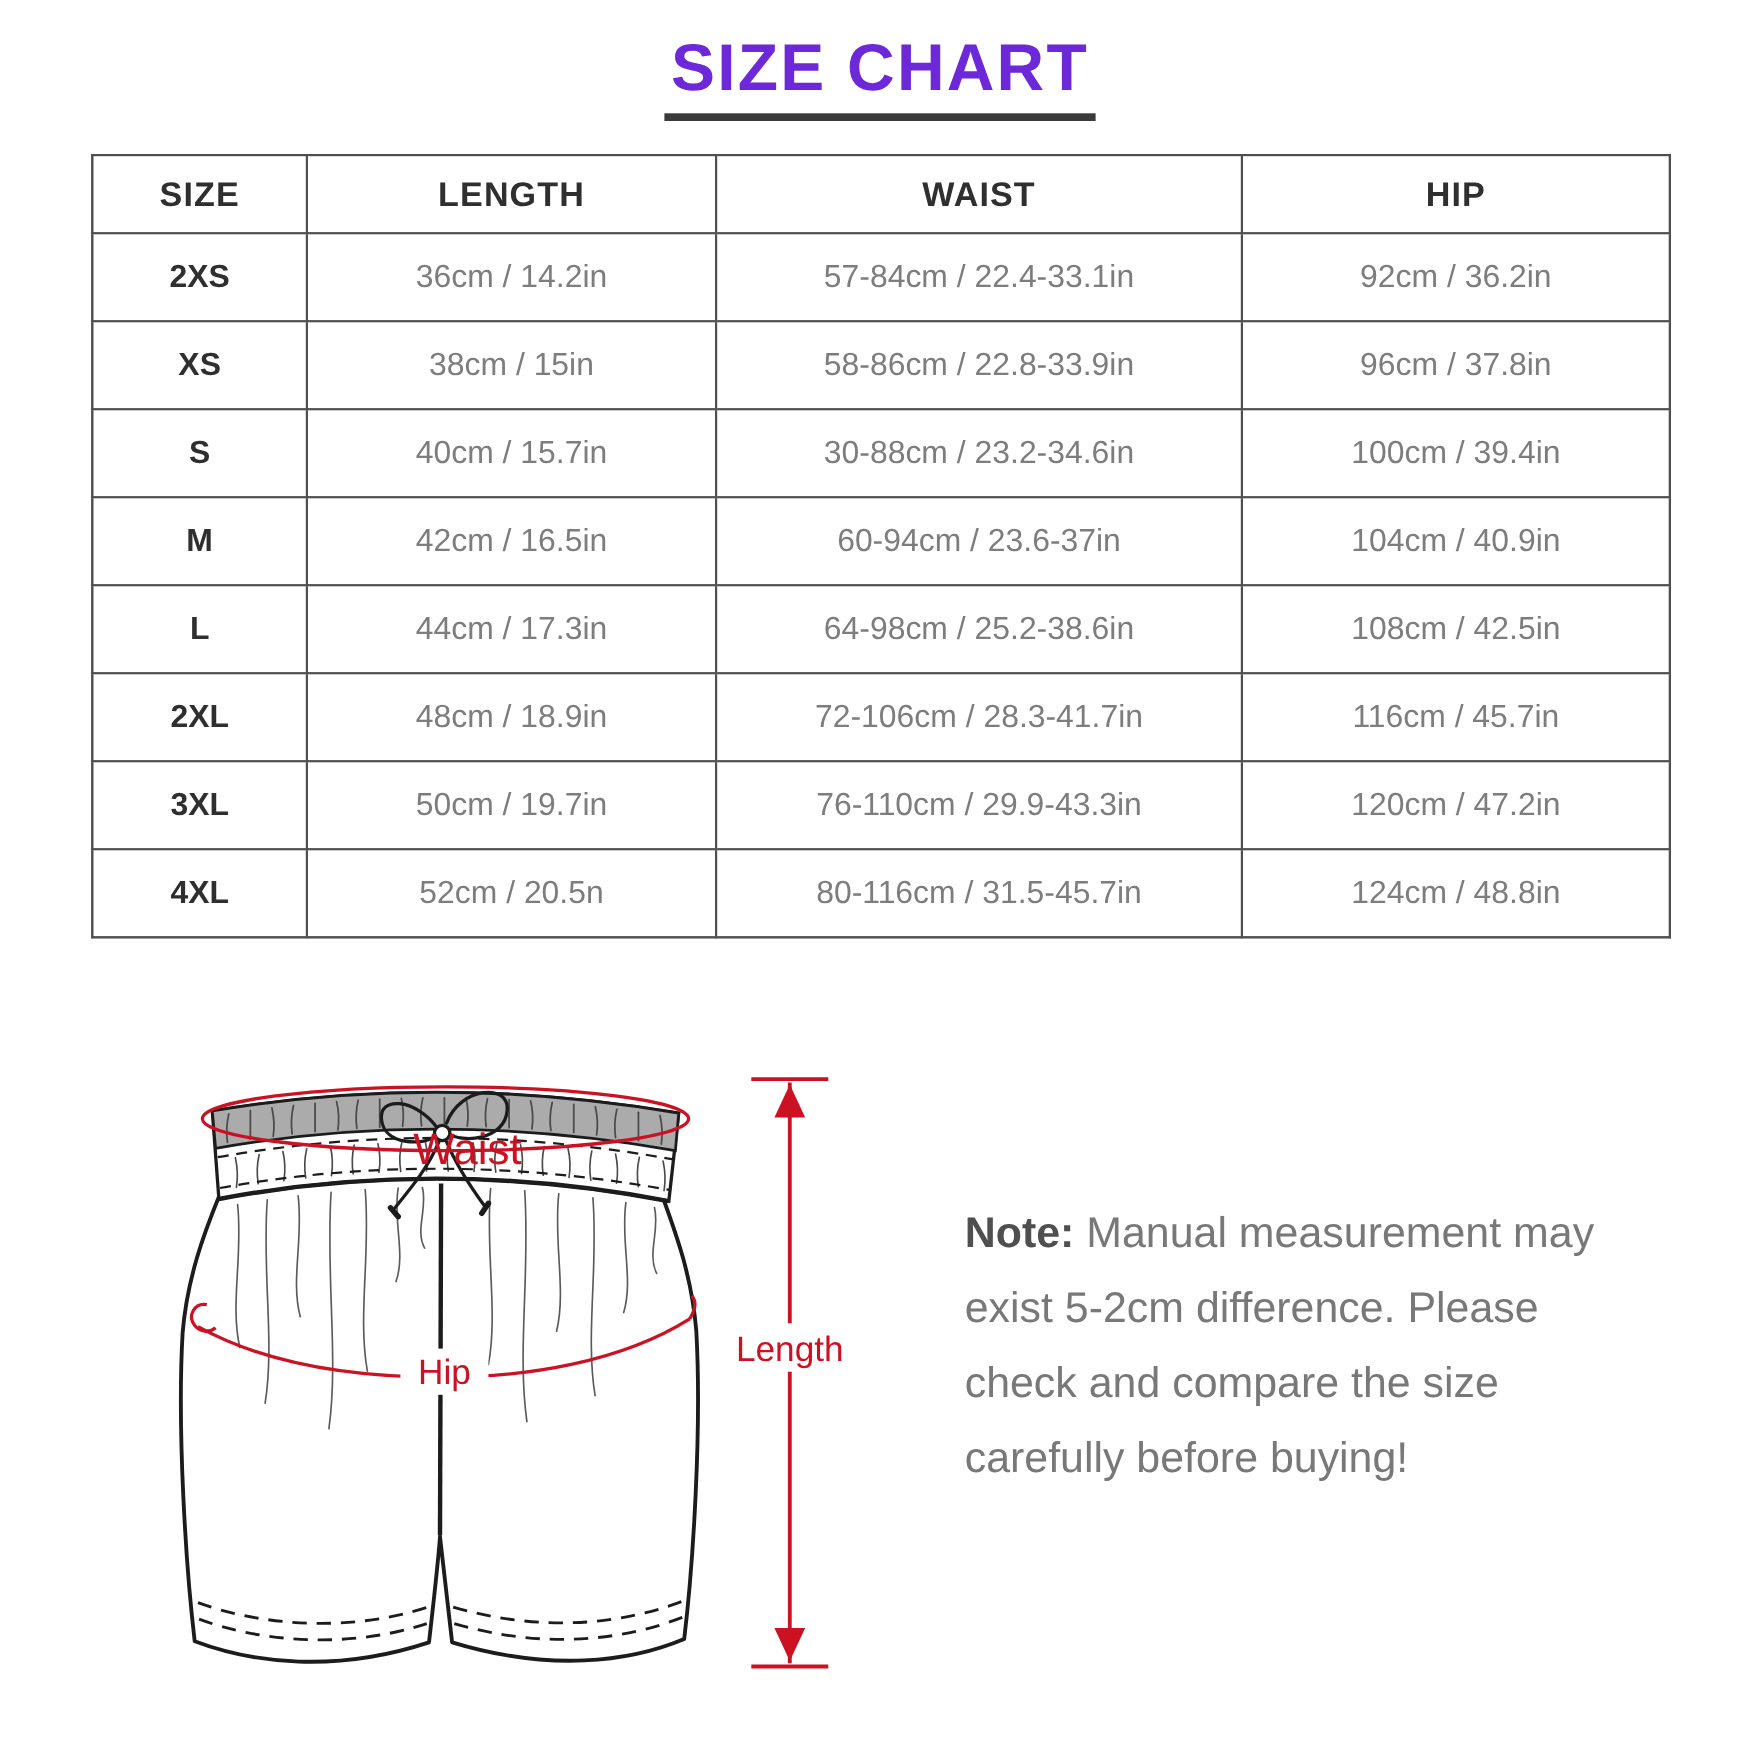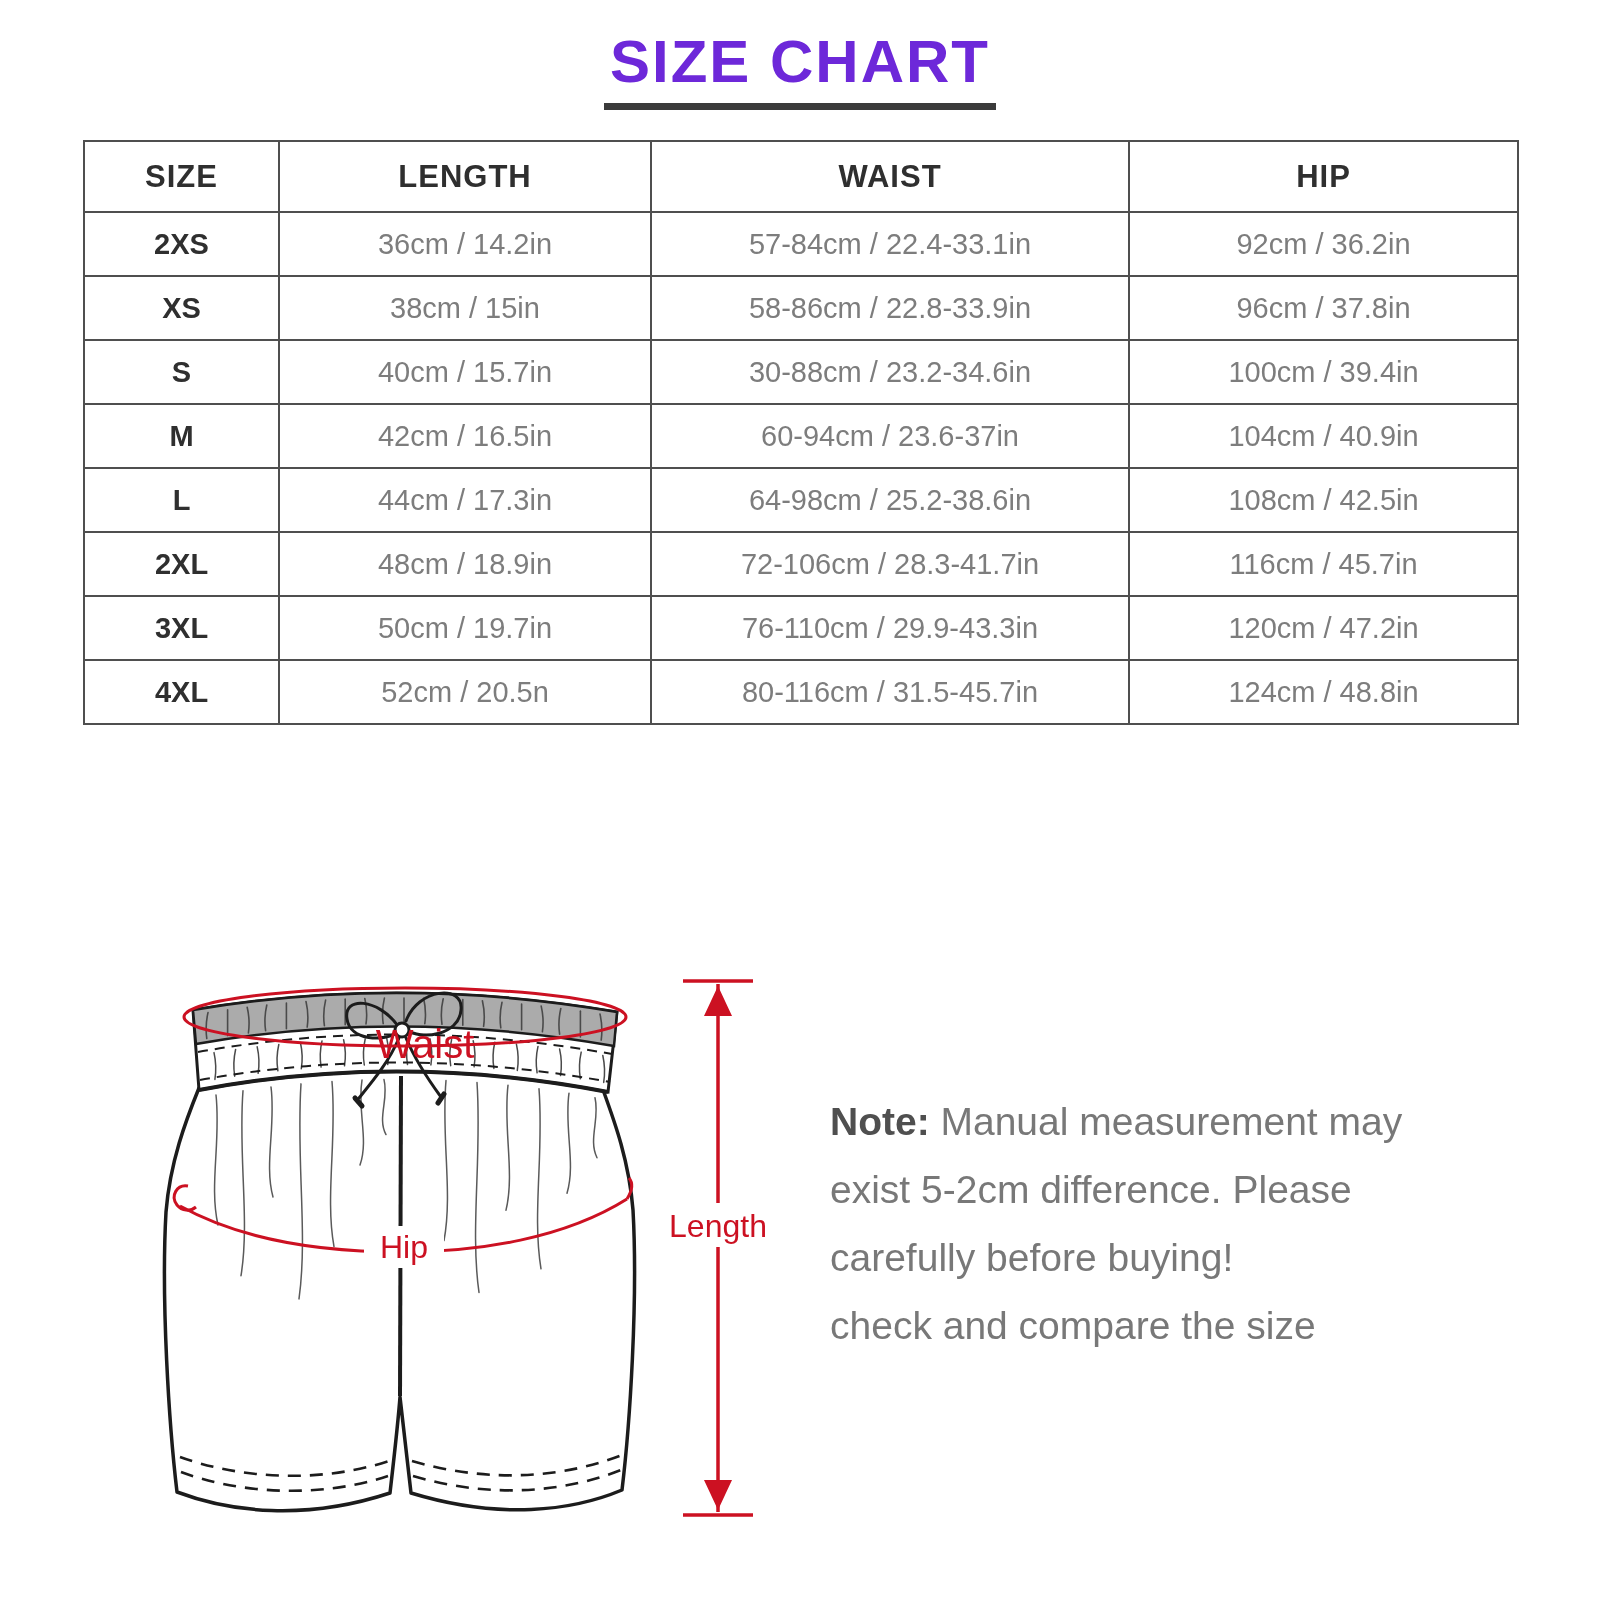--- a/index.html
+++ b/index.html
@@ -18,27 +18,27 @@
   table.size-table {
     position:absolute; left:83px; top:140px; width:1434px;
     border-collapse:collapse; table-layout:fixed; background:#404040;
   }
   table.size-table th, table.size-table td {
     border:2px solid #4f4f4f; text-align:center; vertical-align:middle; background:#fff;
   }
   table.size-table th {
     height:71px; font-size:31px; font-weight:bold; color:#2f2f2f; letter-spacing:1px;
   }
-  table.size-table td { height:64px; font-size:29px; color:#7d7d7d; }
+  table.size-table td { height:80px; font-size:29px; color:#7d7d7d; }
   table.size-table td.size-col { font-weight:bold; color:#2f2f2f; font-size:29px; }
   
   .diagram-svg { position:absolute; left:140px; top:925px; width:680px; height:670px; }
   
   .note {
-    position:absolute; left:830px; top:1088px; width:625px;
+    position:absolute; left:877px; top:1088px; width:625px;
     font-size:39px; line-height:68px; color:#787878;
   }
   .note .note-prefix { font-weight:bold; color:#4f4f4f; }
 </style>
 </head>
 <body>
 
 <div class="page">
 
   <div class="title-wrap">
@@ -217,17 +217,17 @@
       <polygon points="718,986 704,1016 732,1016" stroke="none"></polygon>
       <polygon points="718,1510 704,1480 732,1480" stroke="none"></polygon>
     </g>
     <rect x="668" y="1203" width="100" height="44" fill="#ffffff"></rect>
     <text x="718" y="1237" text-anchor="middle" font-size="32" fill="#cc1122" font-family="Liberation Sans, sans-serif">Length</text>
   </svg>
 
   <div class="note">
     <div><span class="note-prefix">Note:</span> <span>Manual measurement may</span></div>
     <div>exist 5-2cm difference. Please</div>
+    <div>check and compare the size</div>
     <div>carefully before buying!</div>
-    <div>check and compare the size</div>
   </div>
 
 </div>
 
 </body></html>

